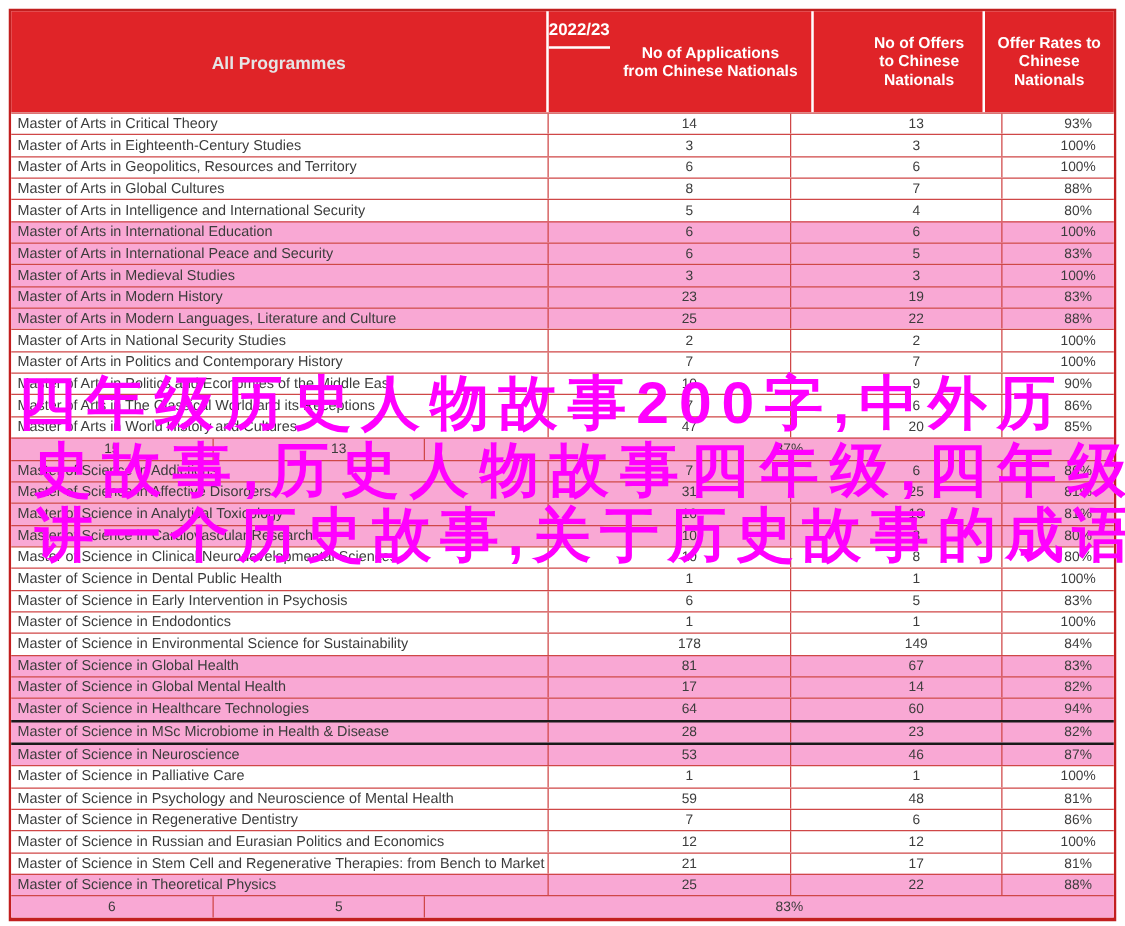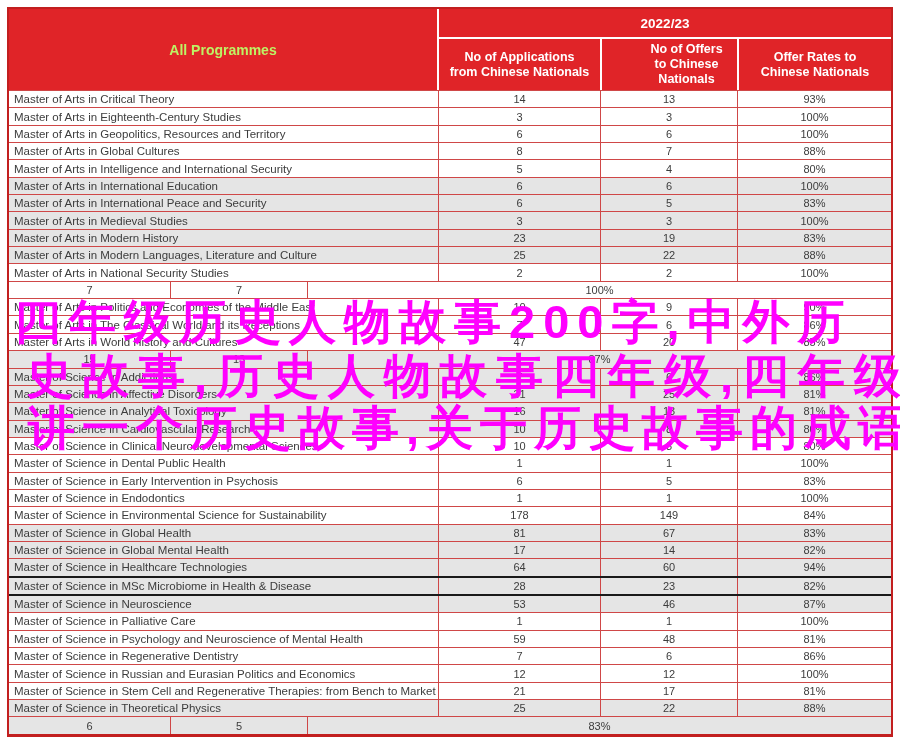--- a/index.html
+++ b/index.html
@@ -8,37 +8,37 @@
   .page { position:relative; width:900px; height:741px; background:#fff; }
 
   .tablewrap { position:absolute; left:7px; top:7px; width:886px; height:730px;
                border:2px solid #c21f1f; border-bottom-width:3px;
                display:flex; flex-direction:column; background:#fff; }
 
   
   .thead { height:81px; display:flex; background:#e02428; flex:0 0 81px; }
   .th-left { width:430px; flex:0 0 430px; border-right:2px solid #ffffff;
              display:flex; align-items:center; justify-content:center;
-             color:#bef264; font-weight:bold; font-size:14px; }
-  .th-right { flex:1; display:flex; flex-direction:column;border-radius:21px; }
+             color:#e5e5e5; font-weight:bold; font-size:14px; }
+  .th-right { flex:1; display:flex; flex-direction:row;border-radius:21px; }
   .year-band { height:30px; flex:0 0 30px; border-bottom:2px solid #ffffff;
                display:flex; align-items:center; justify-content:center;
                color:#fff; font-weight:bold; font-size:13.5px; }
   .colheads { flex:1; display:flex; }
   .colhead { display:flex; align-items:center; justify-content:center;
              text-align:center; color:#fff; font-weight:bold; font-size:12.5px;
              line-height:15px; padding:0 10px; }
   .colhead.c2 { width:161px; flex:0 0 161px; }
   .colhead.c3 { width:137px; flex:0 0 137px; border-left:2px solid #fff;padding-left:44px; }
   .colhead.c4 { flex:1; border-left:2px solid #fff; }
 
   
   .tbody { flex:1; display:flex; flex-direction:column; }
-  .row { flex:1; display:flex; border-top:1px solid #cf4747; background:#fff; }
-  .row.shaded { background:#e5e5e5; }
+  .row { flex:1; display:flex; border-top:1px solid #cf4747; background:#fff;gap:32px; }
+  .row.shaded { background:#f9a8d4; }
   .row.blacktop { border-top:2px solid #1a1a1a; }
   .cell { display:flex; align-items:center; color:#3c3c3c; font-size:11.5px; }
   .cell.name { width:430px; flex:0 0 430px; padding-left:5px;
                border-right:1px solid #cf4747; white-space:nowrap; overflow:hidden; }
   .cell.num  { justify-content:center; text-align:center; font-size:11px; }
   .cell.apps { width:162px; flex:0 0 162px; border-right:1px solid #cf4747; }
   .cell.offers { width:137px; flex:0 0 137px; border-right:1px solid #cf4747; }
   .cell.rate { flex:1; }
 
   
@@ -129,20 +129,21 @@
           <div class="cell num offers">22</div>
           <div class="cell num rate">88%</div>
         </div>
         <div class="row">
           <div class="cell name">Master of Arts in National Security Studies</div>
           <div class="cell num apps">2</div>
           <div class="cell num offers">2</div>
           <div class="cell num rate">100%</div>
         </div>
         <div class="row">
+          <div class="cell name">Master of Arts in Politics and Contemporary History</div>
           <div class="cell num apps">7</div>
           <div class="cell num offers">7</div>
           <div class="cell num rate">100%</div>
         </div>
         <div class="row">
           <div class="cell name">Master of Arts in Politics and Economies of the Middle East</div>
           <div class="cell num apps">10</div>
           <div class="cell num offers">9</div>
           <div class="cell num rate">90%</div>
         </div>

